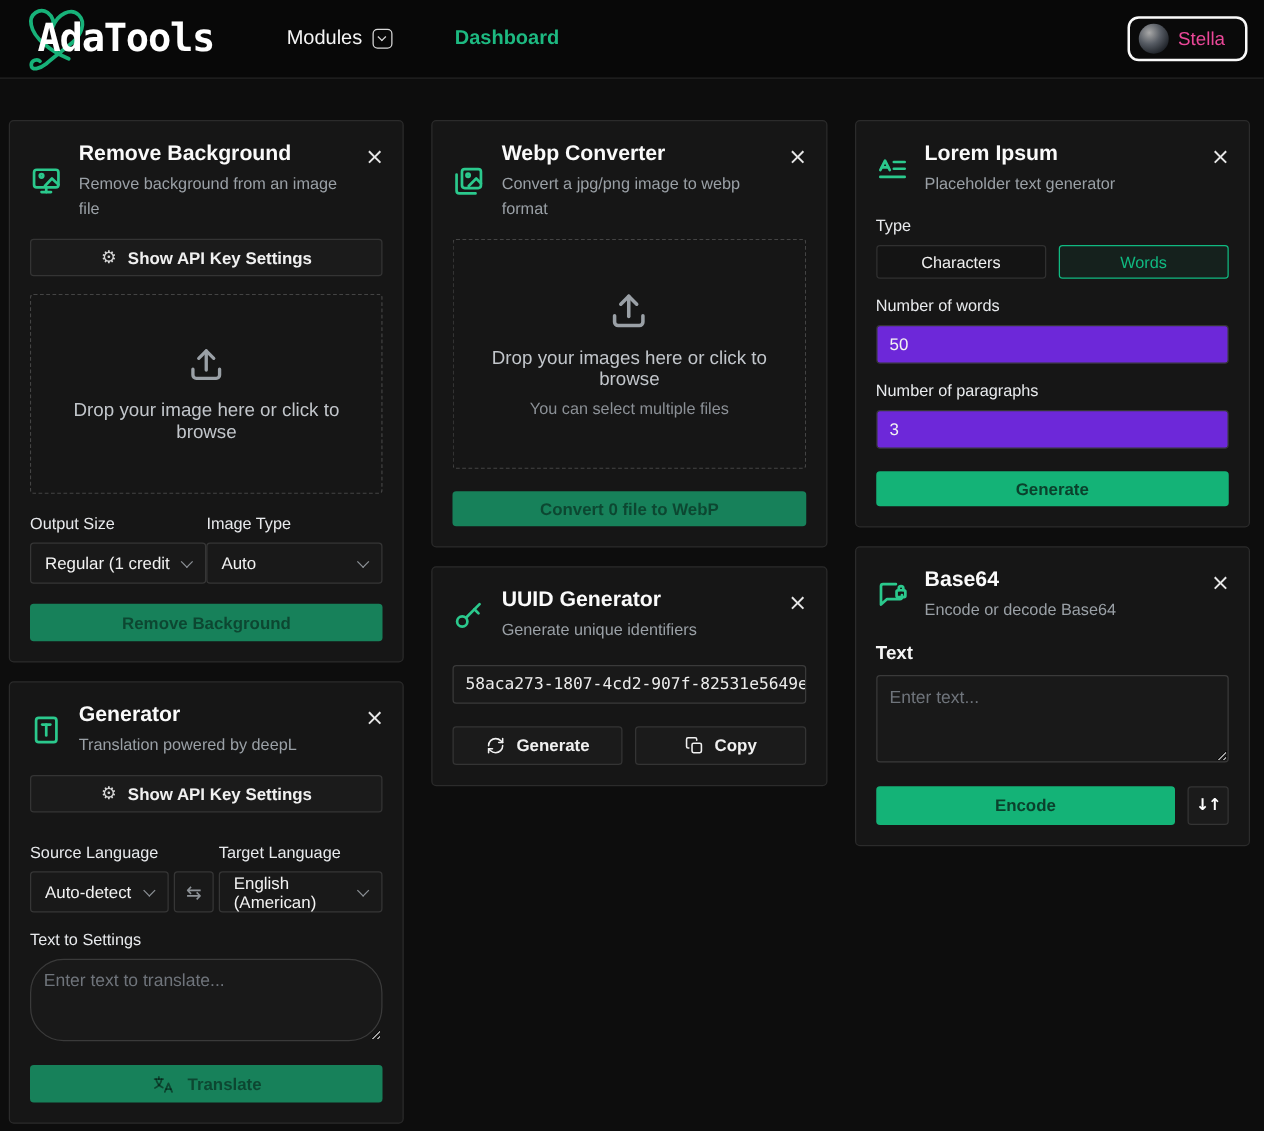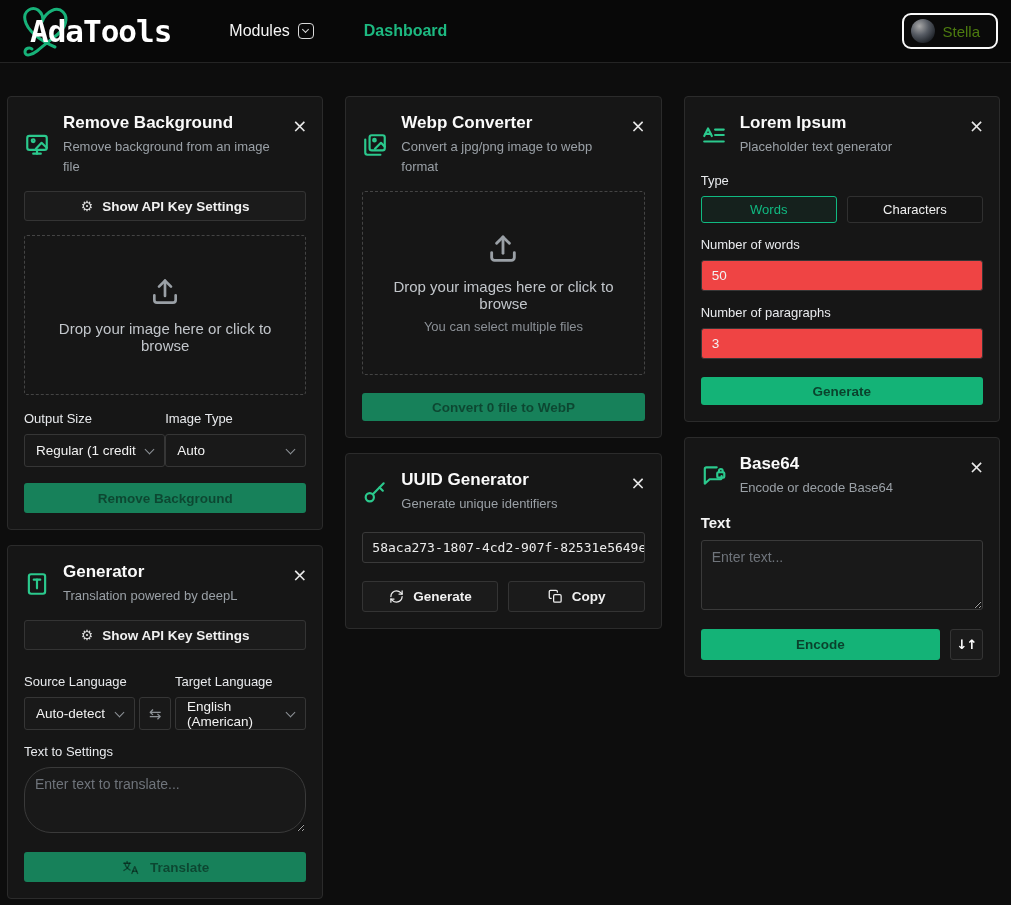--- a/index.html
+++ b/index.html
@@ -26,21 +26,21 @@
   .nav-modules { margin-left:58px; }
   .mod-box {
     width:16px; height:16px; border:1.5px solid #d9d9d9; border-radius:4px;
     display:inline-flex; align-items:center; justify-content:center;
   }
   .mod-box i { width:5px; height:5px; border-right:1.5px solid #d9d9d9; border-bottom:1.5px solid #d9d9d9; transform:rotate(45deg); margin-top:-3px; }
   .nav-dashboard { margin-left:50px; color:#1db981; font-weight:600; }
   .user-btn {
     margin-left:auto; display:flex; align-items:center; gap:7px;
     border:2px solid #fafafa; border-radius:9px; background:#0a0a0a;
-    padding:4px 16px 4px 7px; color:#4d7c0f; font-size:15px; cursor:pointer;
+    padding:4px 16px 4px 7px; color:#ec4899; font-size:15px; cursor:pointer;
   }
   .avatar {
     width:24px; height:24px; border-radius:50%;
     background:radial-gradient(circle at 35% 30%, #a8a8a8 0%, #565b63 40%, #22262c 75%, #14171b 100%);
   }
   
   .board { display:flex; gap:22px; padding:33px 11px 0 7px; }
   .col { display:flex; flex-direction:column; gap:15px; flex:1; min-width:0; }
   .card {
     background:#161616; border:1px solid #2b2b2b; border-radius:4px;
@@ -79,21 +79,21 @@
     width:100%; height:29px; background:#14b377; border:none; border-radius:3px;
     color:rgba(9,40,28,.82); font-size:13.5px; font-weight:600; cursor:pointer;
     display:flex; align-items:center; justify-content:center; gap:9px; font-family:inherit;
   }
   .btn-muted {
     width:100%; height:30px; background:#17815a; border:none; border-radius:3px;
     color:rgba(0,0,0,.45); font-size:13.5px; font-weight:600; cursor:pointer;
     display:flex; align-items:center; justify-content:center; gap:10px; font-family:inherit;
   }
   .text-input {
-    width:100%; height:31px; background:#ef4444; border:1px solid #363636; border-radius:3px;
+    width:100%; height:31px; background:#6d28d9; border:1px solid #363636; border-radius:3px;
     color:#f2f2f2; font-size:13.5px; padding:0 10px; font-family:inherit;
   }
   textarea {
     width:100%; background:#191919; border:1px solid #3a3a3a; border-radius:3px;
     color:#5eead4; font-size:14px; padding:8px 10px; font-family:inherit;
   }
   textarea::placeholder, input::placeholder { color:#6f747b; }
   
   .two-col { display:grid; grid-template-columns:1fr 1fr; }
   .mt16 { margin-top:16px; } .mt14 { margin-top:14px; } .mt18 { margin-top:18px; }
@@ -346,22 +346,22 @@
               <path d="M3 18h18"></path>
           </svg>
         </span>
         <div>
           <div class="card-title">Lorem Ipsum</div>
           <div class="card-sub">Placeholder text generator</div>
         </div>
       </div>
       <label class="field-label">Type</label>
       <div class="toggle-row">
+        <button class="toggle inactive">Characters</button>
         <button class="toggle active">Words</button>
-        <button class="toggle inactive">Characters</button>
       </div>
       <label class="field-label" style="margin-top:14px;">Number of words</label>
       <input type="text" class="text-input" value="50" style="">
       <label class="field-label" style="margin-top:14px;">Number of paragraphs</label>
       <input type="text" class="text-input" value="3" style="">
       <button class="btn-bright mt18" style="height:28px;">
         <span>Generate</span>
       </button>
     </section>
 

